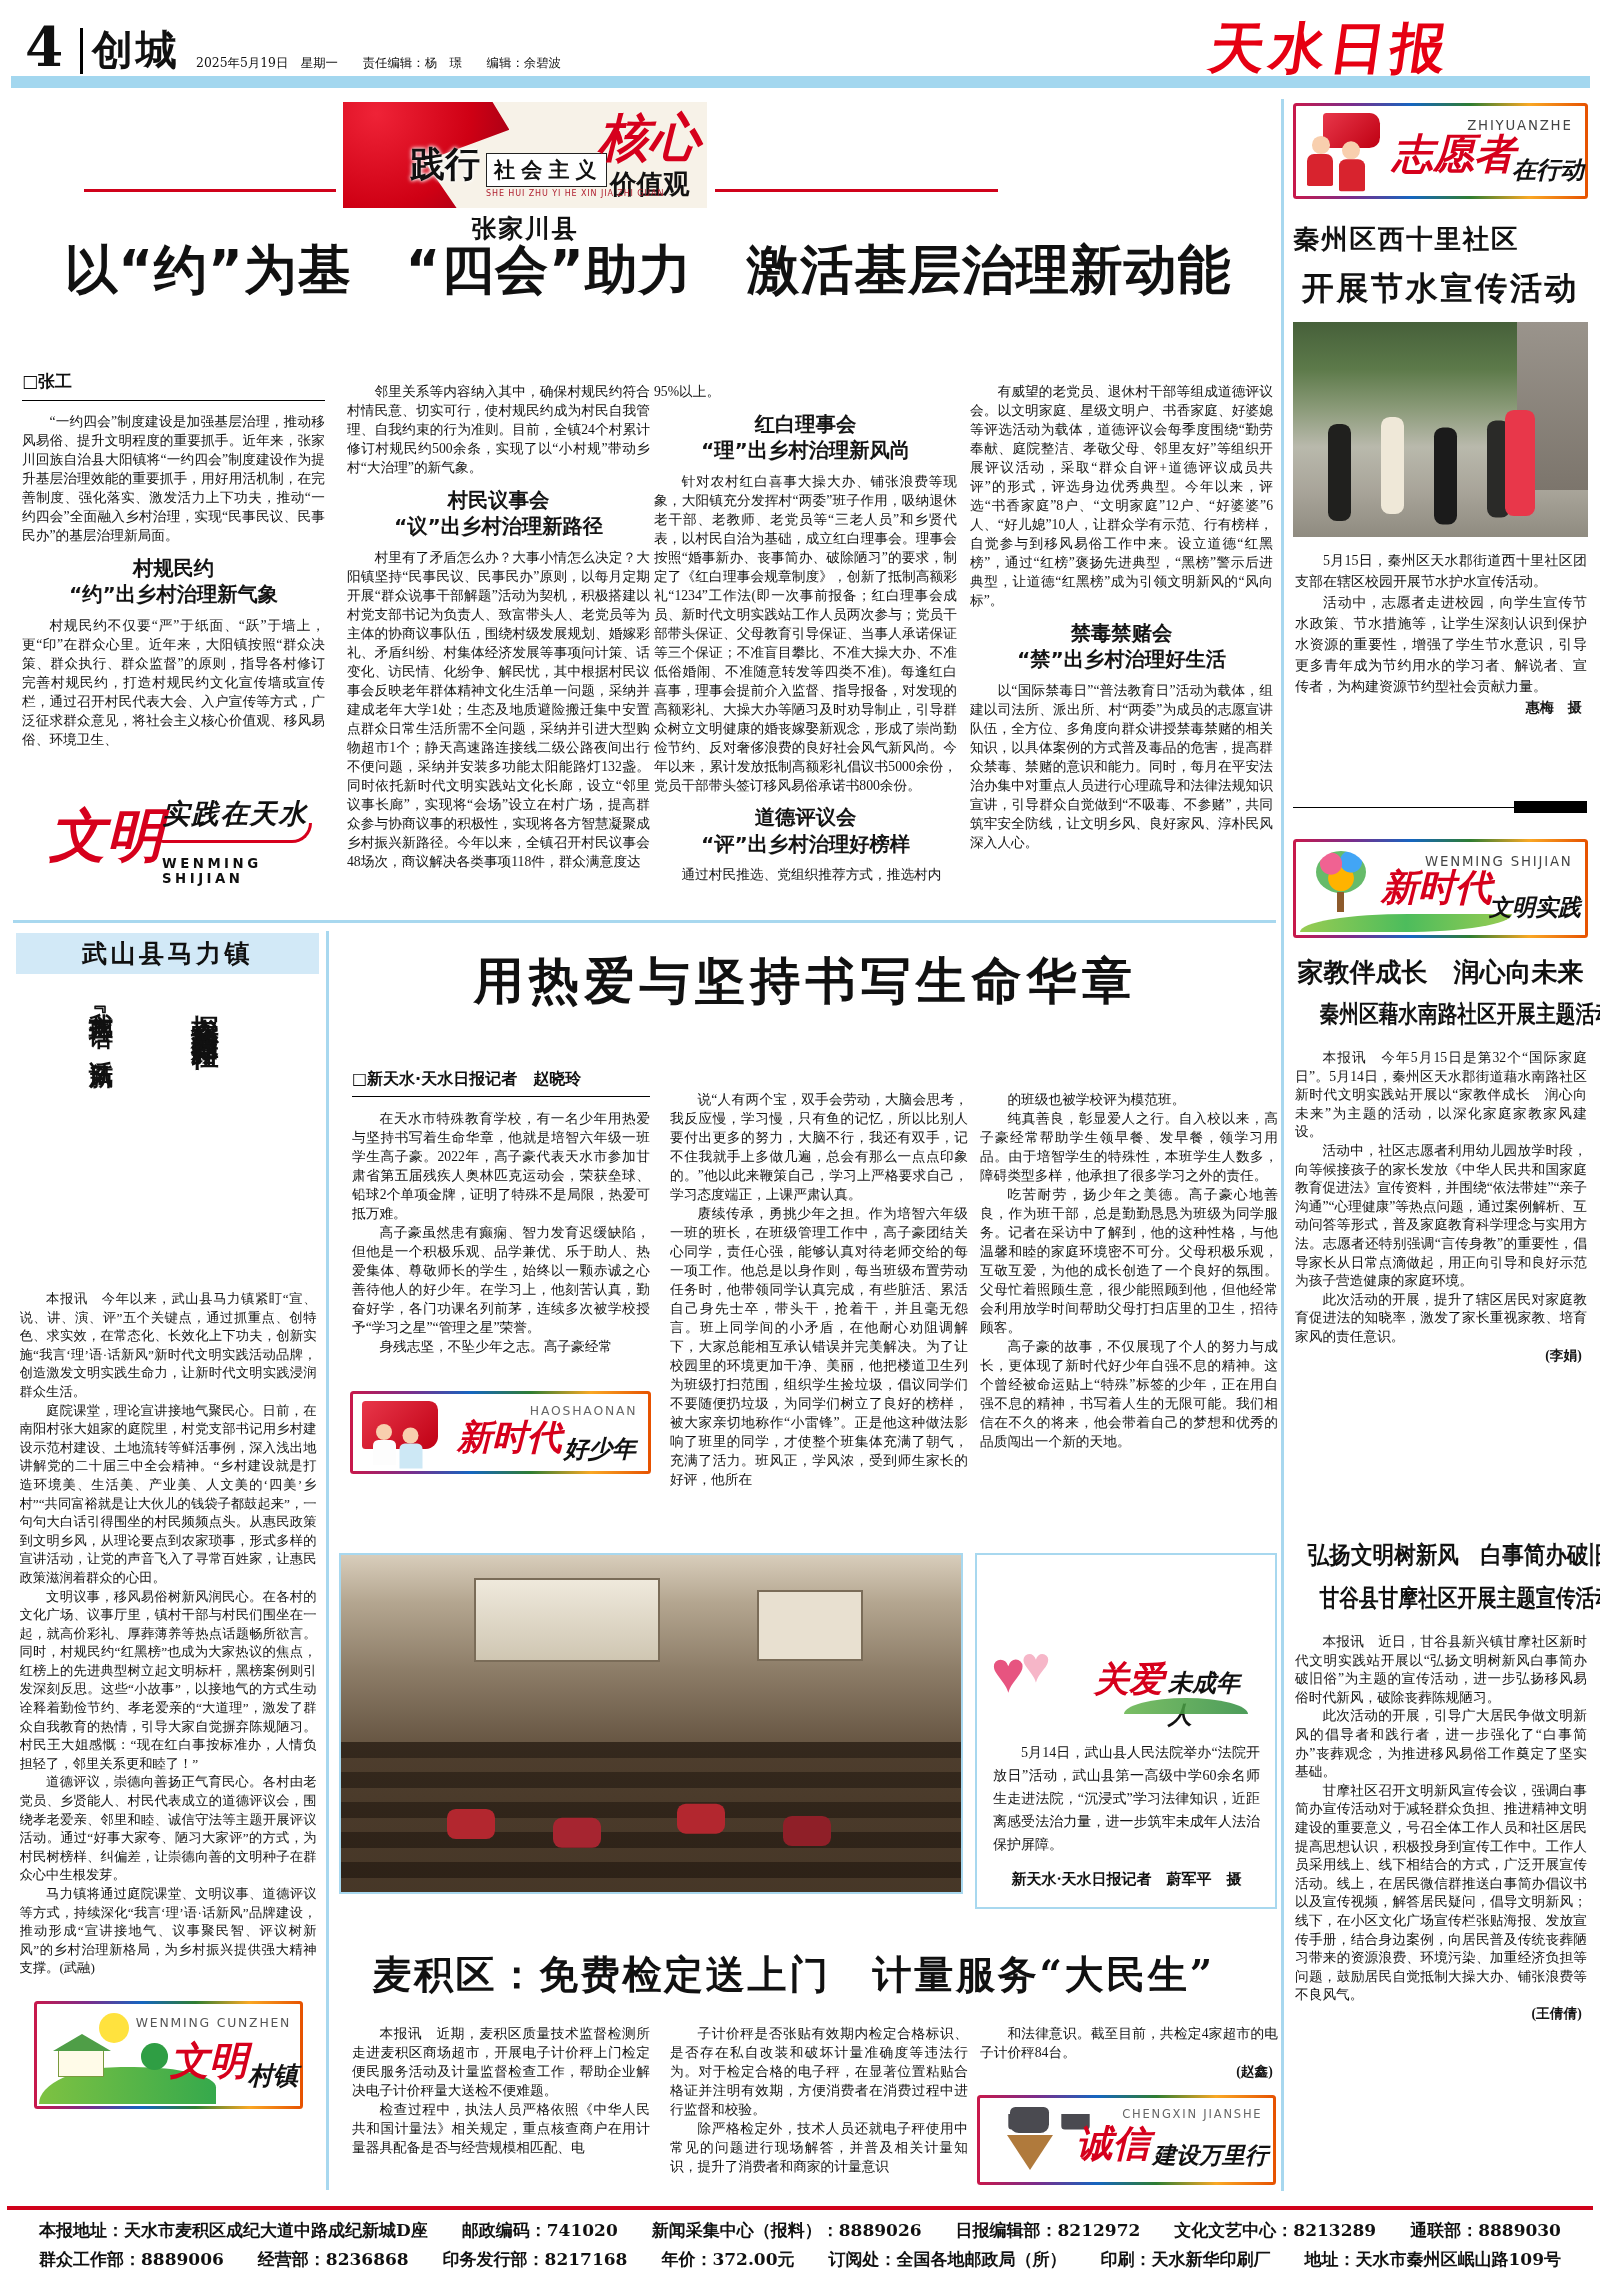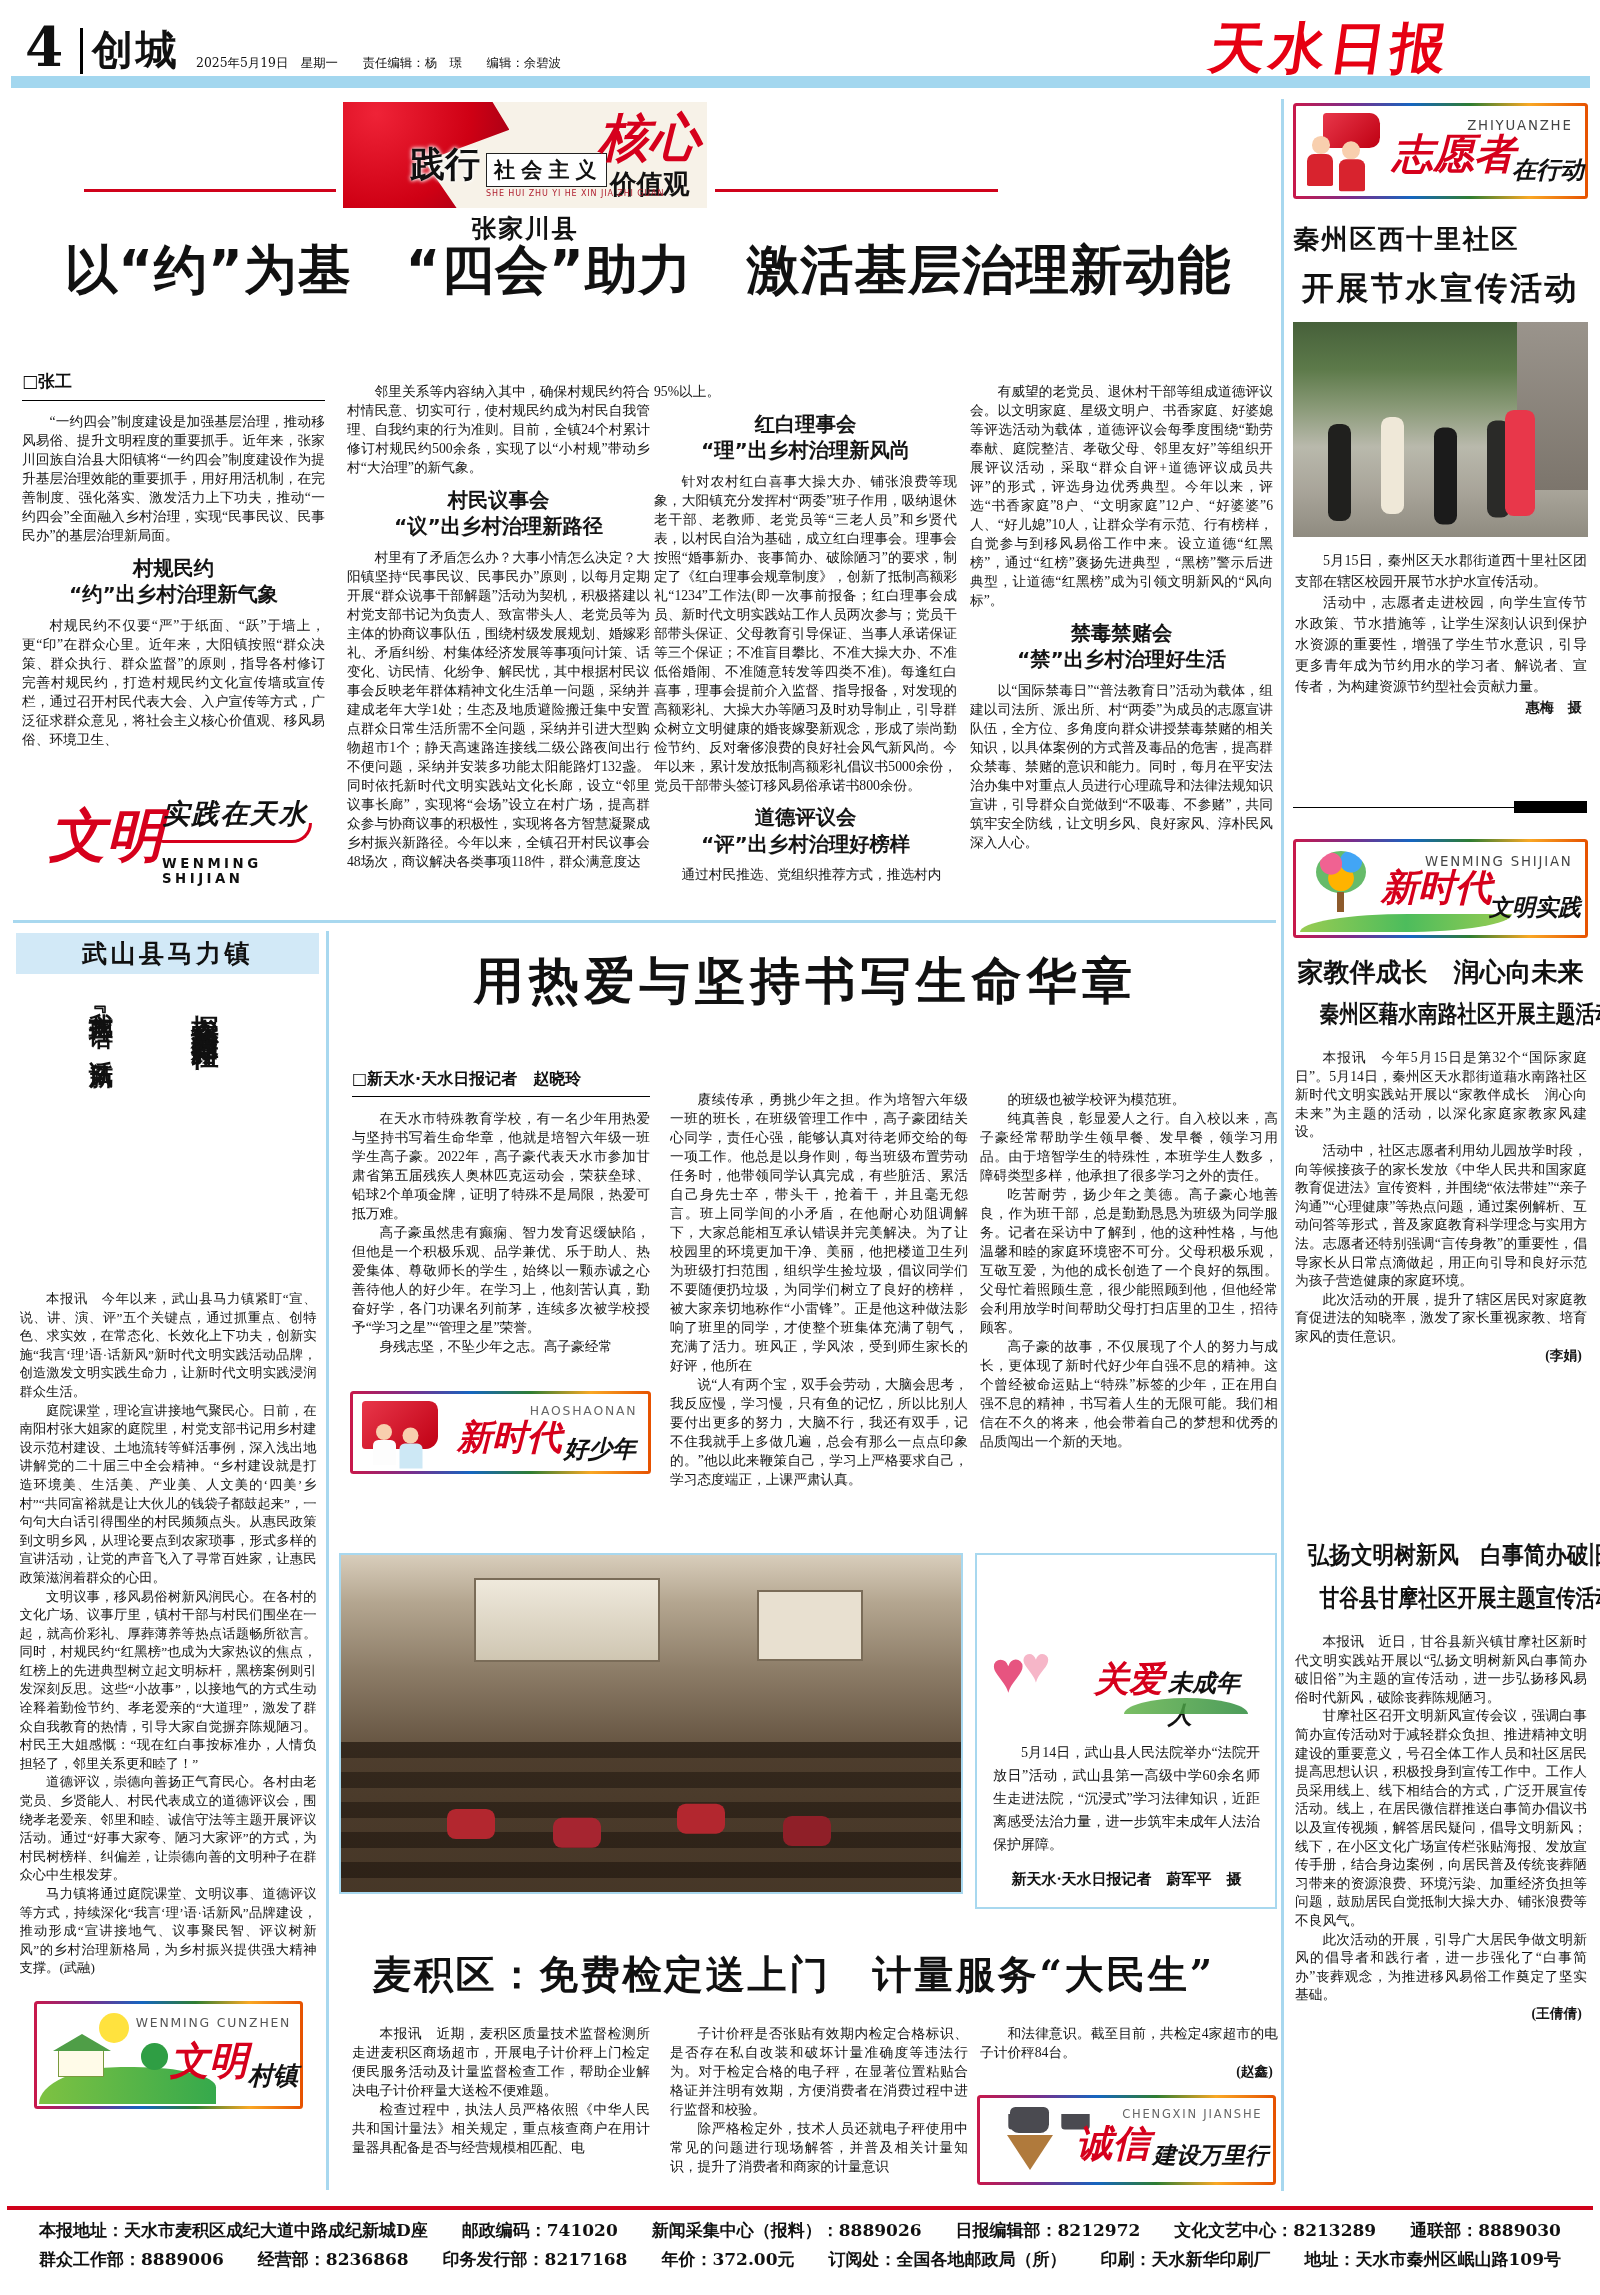--- a/index.html
+++ b/index.html
@@ -143,22 +143,22 @@
   <div class="s rb" style="left:350px;top:1391px;width:301px;height:83px;">
     <div class="s" style="left:8.8px;top:7px;width:76px;height:48px;background:linear-gradient(135deg,#e8374a,#c00014);border-radius:3.5px 8.8px 12.4px 3.5px;"></div>
     <div class="s" style="left:23px;top:30px;width:16px;height:16px;border-radius:50%;background:#f8cfae;box-shadow:26.5px 3.5px 0 0 #f8cfae;"></div>
     <div class="s" style="left:19.5px;top:46px;width:23px;height:25px;background:#fdfdfd;border-radius:5.3px 5.3px 0 0;box-shadow:26.5px 3.5px 0 0 #cde8f5;"></div>
     <div class="s en nw" style="right:10.6px;top:8.8px;font-size:12.4px;">HAOSHAONAN</div>
     <div class="s rscript" style="left:104px;top:19.5px;font-size:35px;">新时代</div>
     <div class="s serif b" style="left:211px;top:39px;font-size:24px;font-style:italic;">好少年</div>
   </div>
 
   <div class="s bt" style="left:670px;top:1090px;width:298px;height:458px;">
+    <div class="para">说“人有两个宝，双手会劳动，大脑会思考，我反应慢，学习慢，只有鱼的记忆，所以比别人要付出更多的努力，大脑不行，我还有双手，记不住我就手上多做几遍，总会有那么一点点印象的。”他以此来鞭策自己，学习上严格要求自己，学习态度端正，上课严肃认真。</div>
     <div class="para">赓续传承，勇挑少年之担。作为培智六年级一班的班长，在班级管理工作中，高子豪团结关心同学，责任心强，能够认真对待老师交给的每一项工作。他总是以身作则，每当班级布置劳动任务时，他带领同学认真完成，有些脏活、累活自己身先士卒，带头干，抢着干，并且毫无怨言。班上同学间的小矛盾，在他耐心劝阻调解下，大家总能相互承认错误并完美解决。为了让校园里的环境更加干净、美丽，他把楼道卫生列为班级打扫范围，组织学生捡垃圾，倡议同学们不要随便扔垃圾，为同学们树立了良好的榜样，被大家亲切地称作“小雷锋”。正是他这种做法影响了班里的同学，才使整个班集体充满了朝气，充满了活力。班风正，学风浓，受到师生家长的好评，他所在</div>
-    <div class="para">说“人有两个宝，双手会劳动，大脑会思考，我反应慢，学习慢，只有鱼的记忆，所以比别人要付出更多的努力，大脑不行，我还有双手，记不住我就手上多做几遍，总会有那么一点点印象的。”他以此来鞭策自己，学习上严格要求自己，学习态度端正，上课严肃认真。</div>
   </div>
 
   <div class="s bt" style="left:980px;top:1090px;width:298px;height:458px;">
     <div class="para">的班级也被学校评为模范班。</div>
     <div class="para">纯真善良，彰显爱人之行。自入校以来，高子豪经常帮助学生领早餐、发早餐，领学习用品。由于培智学生的特殊性，本班学生人数多，障碍类型多样，他承担了很多学习之外的责任。</div>
     <div class="para">吃苦耐劳，扬少年之美德。高子豪心地善良，作为班干部，总是勤勤恳恳为班级为同学服务。记者在采访中了解到，他的这种性格，与他温馨和睦的家庭环境密不可分。父母积极乐观，互敬互爱，为他的成长创造了一个良好的氛围。父母忙着照顾生意，很少能照顾到他，但他经常会利用放学时间帮助父母打扫店里的卫生，招待顾客。</div>
     <div class="para">高子豪的故事，不仅展现了个人的努力与成长，更体现了新时代好少年自强不息的精神。这个曾经被命运贴上“特殊”标签的少年，正在用自强不息的精神，书写着人生的无限可能。我们相信在不久的将来，他会带着自己的梦想和优秀的品质闯出一个新的天地。</div>
   </div>
 
   <div class="s" style="left:339px;top:1553px;width:624px;height:341px;border:2.7px solid #a8d8ef;
@@ -251,22 +251,22 @@
     <div class="para">本报讯　今年5月15日是第32个“国际家庭日”。5月14日，秦州区天水郡街道藉水南路社区新时代文明实践站开展以“家教伴成长　润心向未来”为主题的活动，以深化家庭家教家风建设。</div>
     <div class="para">活动中，社区志愿者利用幼儿园放学时段，向等候接孩子的家长发放《中华人民共和国家庭教育促进法》宣传资料，并围绕“依法带娃”“亲子沟通”“心理健康”等热点问题，通过案例解析、互动问答等形式，普及家庭教育科学理念与实用方法。志愿者还特别强调“言传身教”的重要性，倡导家长从日常点滴做起，用正向引导和良好示范为孩子营造健康的家庭环境。</div>
     <div class="para">此次活动的开展，提升了辖区居民对家庭教育促进法的知晓率，激发了家长重视家教、培育家风的责任意识。</div>
     <div class="cr">(李娟)</div>
   </div>
 
   <div class="s sans b ctr nw" style="left:1293px;top:1539px;width:295px;font-size:24px;transform:scaleX(0.9);transform-origin:center;">弘扬文明树新风　白事简办破旧俗</div>
   <div class="s serif b ctr nw" style="left:1293px;top:1582px;width:295px;font-size:24px;transform:scaleX(0.82);transform-origin:center;">甘谷县甘摩社区开展主题宣传活动</div>
   <div class="s bt2" style="left:1295px;top:1633px;width:292px;height:556px;">
     <div class="para">本报讯　近日，甘谷县新兴镇甘摩社区新时代文明实践站开展以“弘扬文明树新风白事简办破旧俗”为主题的宣传活动，进一步弘扬移风易俗时代新风，破除丧葬陈规陋习。</div>
+    <div class="para">此次活动的开展，引导广大居民争做文明新风的倡导者和践行者，进一步强化了“白事简办”丧葬观念，为推进移风易俗工作奠定了坚实基础。</div>
     <div class="para">甘摩社区召开文明新风宣传会议，强调白事简办宣传活动对于减轻群众负担、推进精神文明建设的重要意义，号召全体工作人员和社区居民提高思想认识，积极投身到宣传工作中。工作人员采用线上、线下相结合的方式，广泛开展宣传活动。线上，在居民微信群推送白事简办倡议书以及宣传视频，解答居民疑问，倡导文明新风；线下，在小区文化广场宣传栏张贴海报、发放宣传手册，结合身边案例，向居民普及传统丧葬陋习带来的资源浪费、环境污染、加重经济负担等问题，鼓励居民自觉抵制大操大办、铺张浪费等不良风气。</div>
-    <div class="para">此次活动的开展，引导广大居民争做文明新风的倡导者和践行者，进一步强化了“白事简办”丧葬观念，为推进移风易俗工作奠定了坚实基础。</div>
     <div class="cr">(王倩倩)</div>
   </div>
 
   <div class="s redln" style="left:7px;top:2206px;width:1586px;height:3.5px;"></div>
   <div class="s serif b ctr nw" style="left:0;top:2219px;width:1600px;font-size:17px;">本报地址：天水市麦积区成纪大道中路成纪新城D座　　邮政编码：741020　　新闻采集中心（报料）：8889026　　日报编辑部：8212972　　文化文艺中心：8213289　　通联部：8889030</div>
   <div class="s serif b ctr nw" style="left:0;top:2248px;width:1600px;font-size:17px;">群众工作部：8889006　　经营部：8236868　　印务发行部：8217168　　年价：372.00元　　订阅处：全国各地邮政局（所）　　印刷：天水新华印刷厂　　地址：天水市秦州区岷山路109号</div>
 
 </div>
 
 

